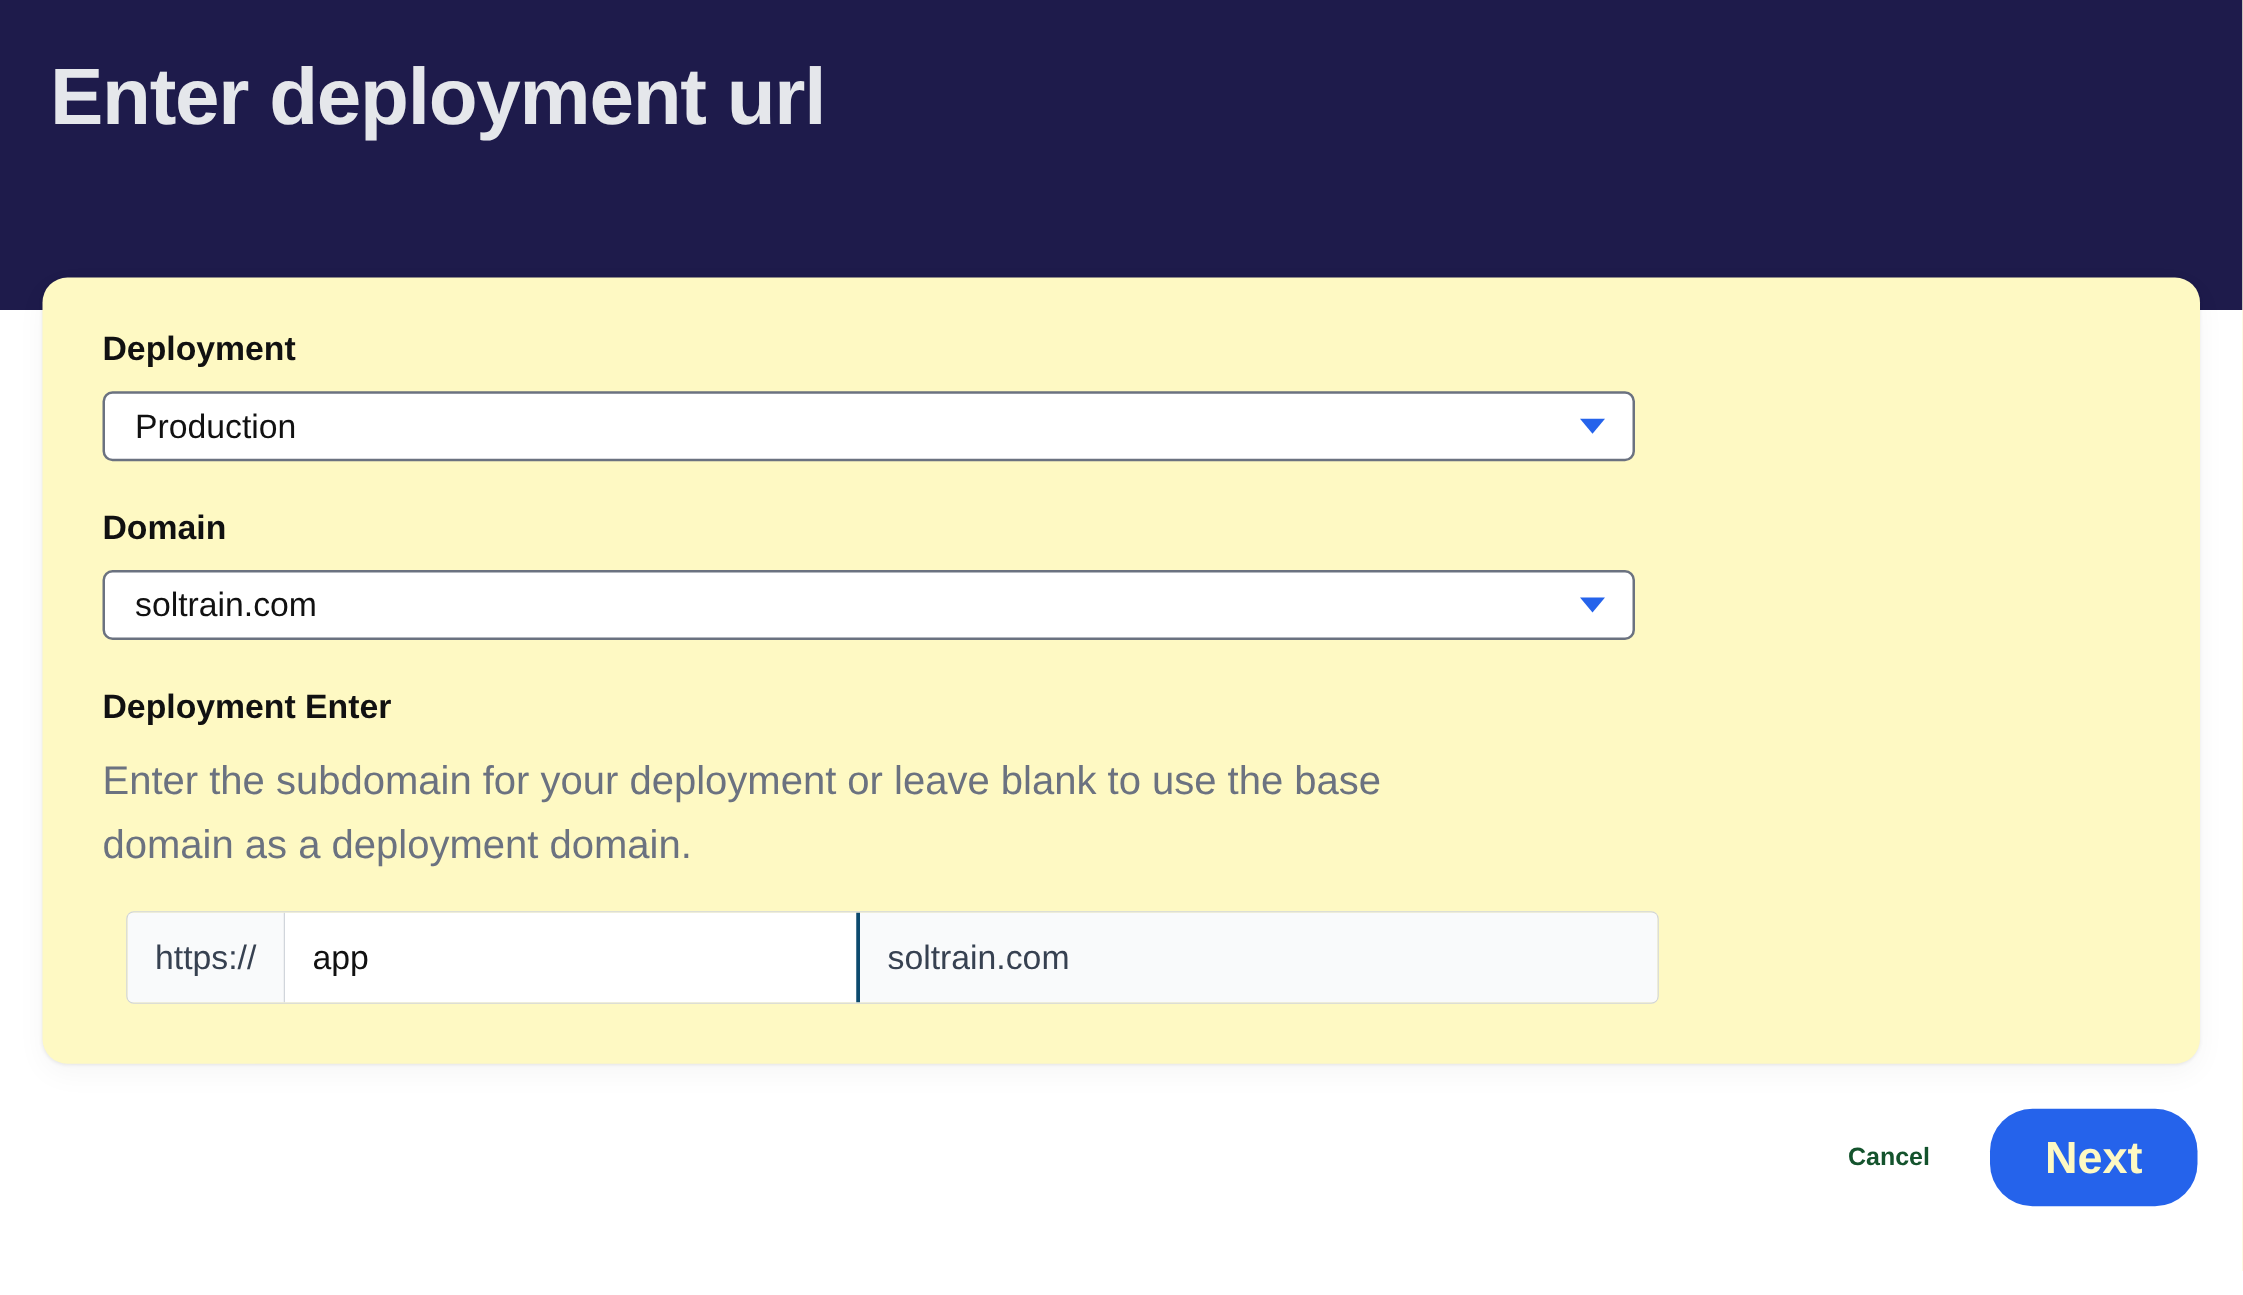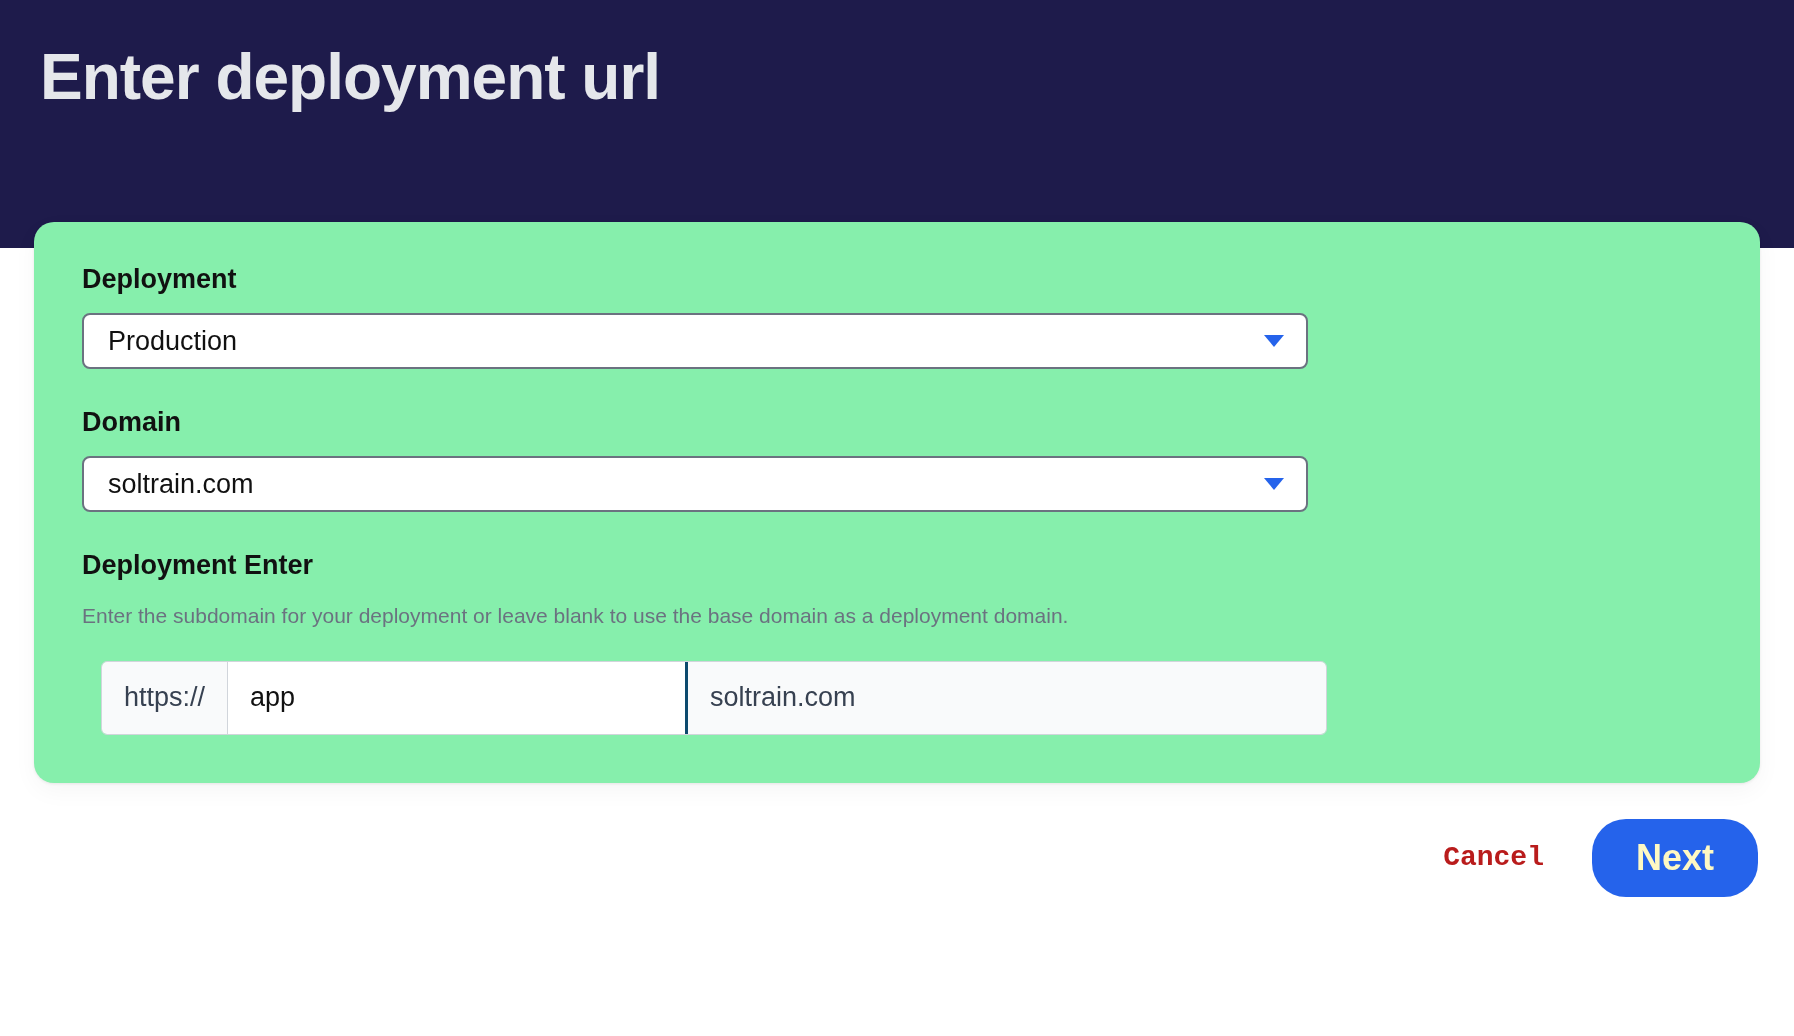--- a/index.html
+++ b/index.html
@@ -20,21 +20,21 @@
       width: 100%;
       padding: 40px 40px;
     }
     .page-title {
       color: #e5e7eb;
       font-size: 64px;
       font-weight: 700;
       letter-spacing: -1px;
     }
     .card {
-      background: #86efac;
+      background: #fef9c3;
       border-radius: 20px;
       margin: -26px 34px 0 34px;
       padding: 42px 48px 48px 48px;
       box-shadow: 0 1px 3px rgba(0,0,0,0.08), 0 8px 24px rgba(0,0,0,0.04);
       width: 1726px;
     }
     .form-group {
       margin-bottom: 38px;
     }
     .form-group:last-child {
@@ -70,21 +70,21 @@
       top: 50%;
       transform: translateY(-50%);
       width: 0;
       height: 0;
       border-left: 10px solid transparent;
       border-right: 10px solid transparent;
       border-top: 12px solid #2563eb;
       pointer-events: none;
     }
     .help-text {
-      font-size: 21px;
+      font-size: 32px;
       color: #6b7280;
       line-height: 1.6;
       margin-top: 16px;
       margin-bottom: 28px;
       max-width: 1100px;
     }
     .url-input-group {
       display: flex;
       width: 1226px;
       border: 1px solid #d1d5db;
@@ -126,25 +126,24 @@
       display: flex;
       justify-content: flex-end;
       align-items: center;
       gap: 48px;
       padding: 36px 36px 0 0;
       width: 1794px;
     }
     .btn-cancel {
       background: none;
       border: none;
-      color: #b91c1c;
-      font-size: 28px;
+      color: #14532d;
+      font-size: 20px;
       font-weight: 600;
       cursor: pointer;
-      font-family: Liberation Mono, monospace;
     }
     .btn-next {
       background: #2563eb;
       color: #fef9c3;
       border: none;
       border-radius: 34px;
       padding: 18px 44px;
       font-size: 36px;
       font-weight: 700;
       cursor: pointer;

